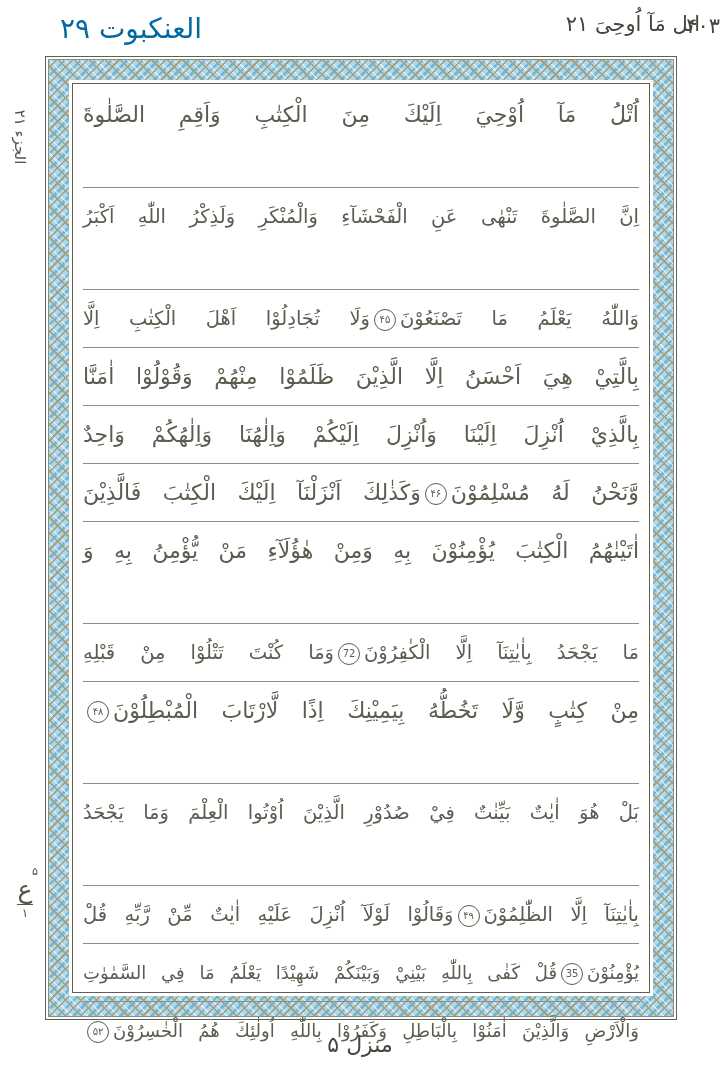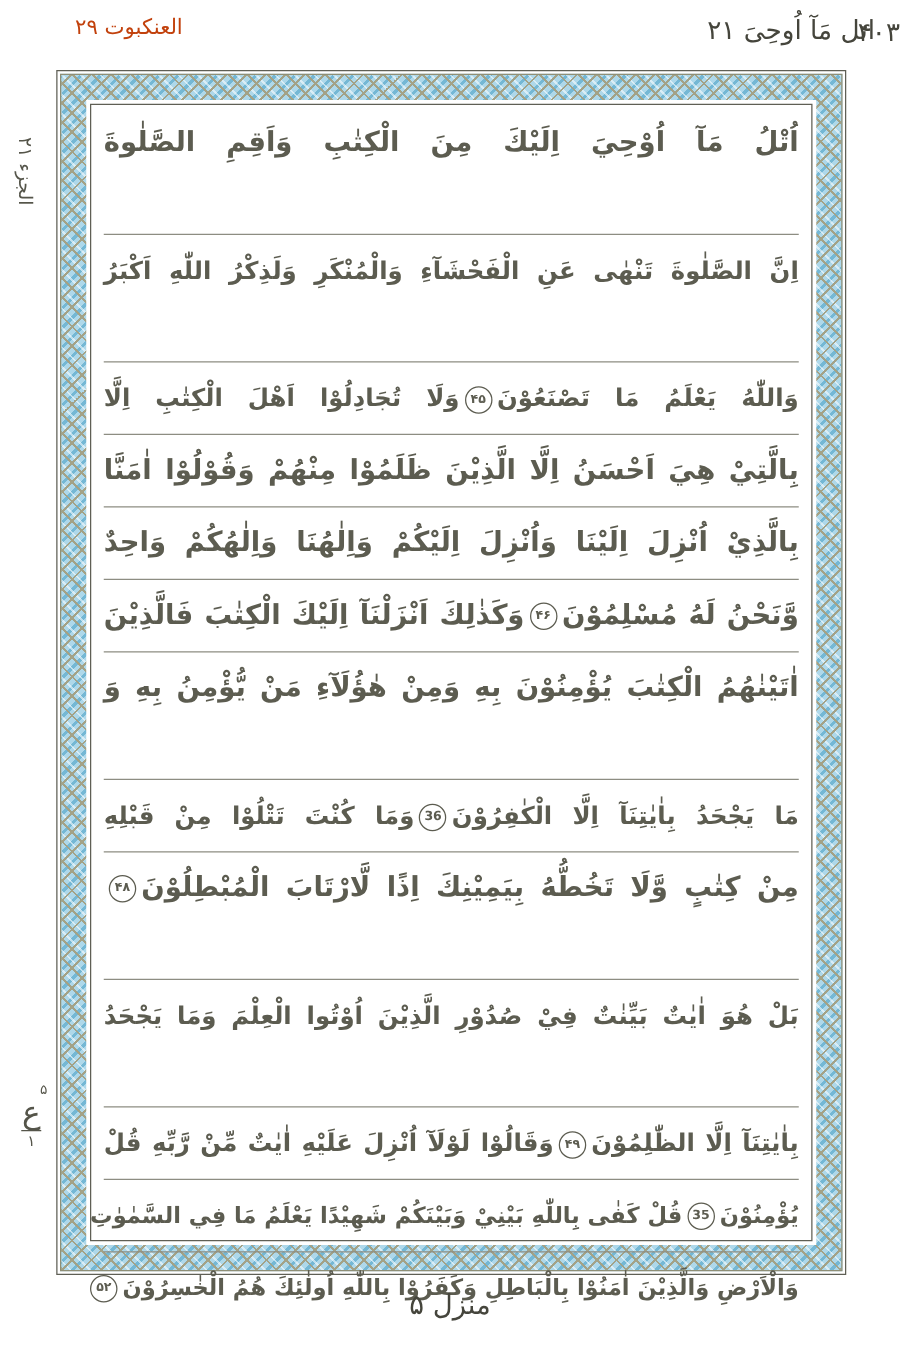--- a/index.html
+++ b/index.html
@@ -8,40 +8,39 @@
     width:720px;height:1080px;
     background:#ffffff;
     overflow:hidden;
     font-family:"DejaVu Sans",sans-serif;
     color:#55554a;
   }
   
   .hdr{position:absolute;top:0;left:0;width:720px;height:54px;}
   .hdr-juz{position:absolute;top:12px;right:20px;font-size:21px;color:#45453c;direction:rtl;}
   .hdr-page{position:absolute;top:14px;left:0;width:720px;text-align:right;font-size:21px;color:#45453c;}
-  .hdr-surah{position:absolute;top:12px;left:60px;font-size:17px;color:#c2410c;direction:rtl;}
+  .hdr-surah{position:absolute;top:12px;left:60px;font-size:28px;color:#0369a1;direction:rtl;}
   
   .frame{
     position:absolute;left:45px;top:56px;width:632px;height:964px;
     box-sizing:border-box;
     border:1px solid #5f5f55;
     padding:2px;
     background:#ffffff;
   }
   .band{
     width:100%;height:100%;box-sizing:border-box;
     border:1px solid #8f8f76;
     padding:23px;
     background-color:#aed8ea;
     background-image:
       repeating-linear-gradient(45deg,#a3a287 0px,#a3a287 1.6px,transparent 1.6px,transparent 11px),
       repeating-linear-gradient(-45deg,#a3a287 0px,#a3a287 1.6px,transparent 1.6px,transparent 11px),
       repeating-linear-gradient(45deg,transparent 0 4.5px,rgba(255,255,255,.55) 4.5px 6px,transparent 6px 11px),
       repeating-linear-gradient(-45deg,transparent 0 4.5px,rgba(110,180,210,.9) 4.5px 7px,transparent 7px 11px);
-    font-weight: bold;
   }
   .inner{
     width:100%;height:100%;box-sizing:border-box;
     background:#ffffff;
     border:1px solid #5f5f55;
     box-shadow:0 0 0 3px #ffffff;
     padding:2px 10px;
     display:flex;flex-direction:column;
   }
   
@@ -114,21 +113,21 @@
     <div class="band">
       <div class="inner">
 
       <div class="line"><span>اُتْلُ مَآ اُوْحِيَ اِلَيْكَ مِنَ الْكِتٰبِ وَاَقِمِ الصَّلٰوةَ</span></div>
           <div class="line d1"><span>اِنَّ الصَّلٰوةَ تَنْهٰى عَنِ الْفَحْشَآءِ وَالْمُنْكَرِ وَلَذِكْرُ اللّٰهِ اَكْبَرُ</span></div>
           <div class="line d1"><span>وَاللّٰهُ يَعْلَمُ مَا تَصْنَعُوْنَ</span><span class="ayah-marker">۴۵</span><span>وَلَا تُجَادِلُوْا اَهْلَ الْكِتٰبِ اِلَّا</span></div>
           <div class="line"><span>بِالَّتِيْ هِيَ اَحْسَنُ اِلَّا الَّذِيْنَ ظَلَمُوْا مِنْهُمْ وَقُوْلُوْا اٰمَنَّا</span></div>
           <div class="line"><span>بِالَّذِيْ اُنْزِلَ اِلَيْنَا وَاُنْزِلَ اِلَيْكُمْ وَاِلٰهُنَا وَاِلٰهُكُمْ وَاحِدٌ</span></div>
           <div class="line"><span>وَّنَحْنُ لَهُ مُسْلِمُوْنَ</span><span class="ayah-marker">۴۶</span><span>وَكَذٰلِكَ اَنْزَلْنَآ اِلَيْكَ الْكِتٰبَ فَالَّذِيْنَ</span></div>
           <div class="line"><span>اٰتَيْنٰهُمُ الْكِتٰبَ يُؤْمِنُوْنَ بِهِ وَمِنْ هٰؤُلَآءِ مَنْ يُّؤْمِنُ بِهِ وَ</span></div>
-          <div class="line d1"><span>مَا يَجْحَدُ بِاٰيٰتِنَآ اِلَّا الْكٰفِرُوْنَ</span><span class="ayah-marker">36</span><span>وَمَا كُنْتَ تَتْلُوْا مِنْ قَبْلِهِ</span></div>
+          <div class="line d1"><span>مَا يَجْحَدُ بِاٰيٰتِنَآ اِلَّا الْكٰفِرُوْنَ</span><span class="ayah-marker">72</span><span>وَمَا كُنْتَ تَتْلُوْا مِنْ قَبْلِهِ</span></div>
           <div class="line"><span>مِنْ كِتٰبٍ وَّلَا تَخُطُّهُ بِيَمِيْنِكَ اِذًا لَّارْتَابَ الْمُبْطِلُوْنَ</span><span class="ayah-marker">۴۸</span></div>
           <div class="line d1"><span>بَلْ هُوَ اٰيٰتٌ بَيِّنٰتٌ فِيْ صُدُوْرِ الَّذِيْنَ اُوْتُوا الْعِلْمَ وَمَا يَجْحَدُ</span></div>
           <div class="line d1"><span>بِاٰيٰتِنَآ اِلَّا الظّٰلِمُوْنَ</span><span class="ayah-marker">۴۹</span><span>وَقَالُوْا لَوْلَآ اُنْزِلَ عَلَيْهِ اٰيٰتٌ مِّنْ رَّبِّهِ قُلْ</span></div>
           <div class="line d2"><span>يُؤْمِنُوْنَ</span><span class="ayah-marker">35</span><span>قُلْ كَفٰى بِاللّٰهِ بَيْنِيْ وَبَيْنَكُمْ شَهِيْدًا يَعْلَمُ مَا فِي السَّمٰوٰتِ</span></div>
           <div class="line d2"><span>وَالْاَرْضِ وَالَّذِيْنَ اٰمَنُوْا بِالْبَاطِلِ وَكَفَرُوْا بِاللّٰهِ اُولٰئِكَ هُمُ الْخٰسِرُوْنَ</span><span class="ayah-marker">۵۲</span></div>
         </div>
     </div>
   </div>
 
   <div class="footer">منزل ۵</div>

